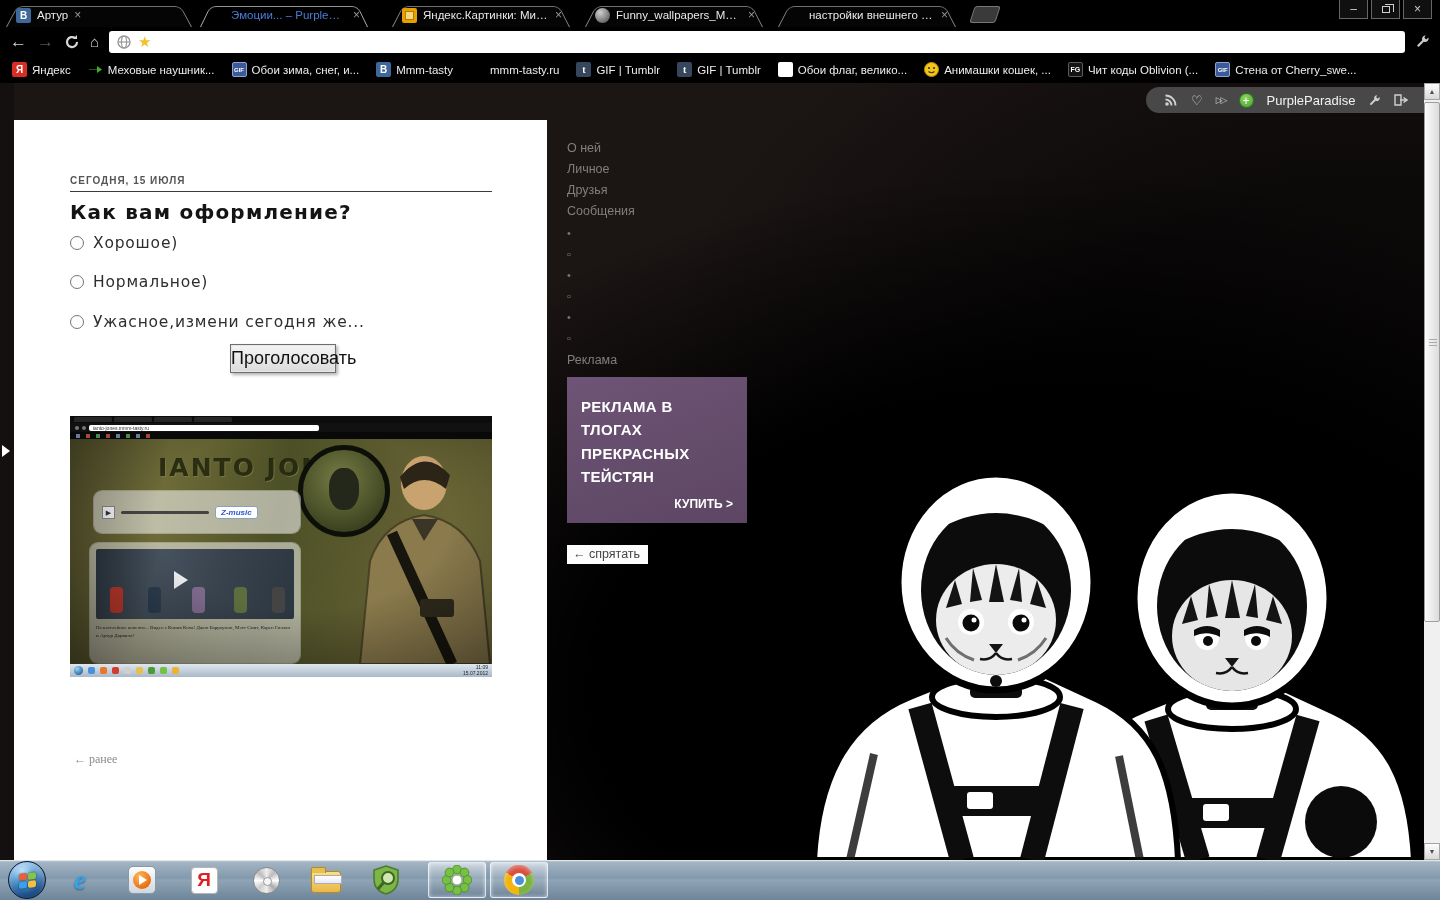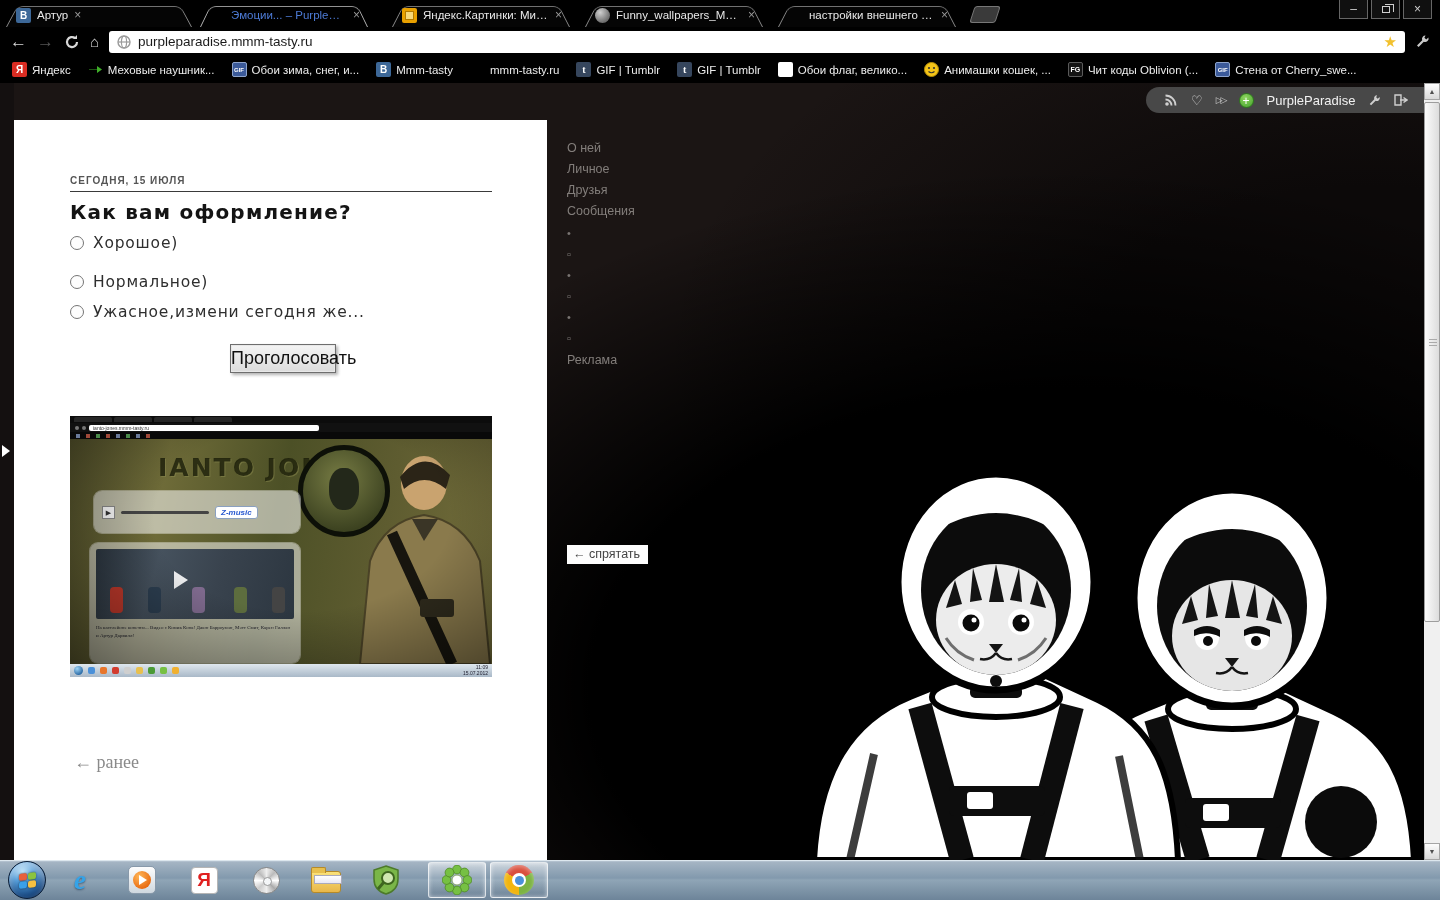--- a/index.html
+++ b/index.html
@@ -99,21 +99,21 @@
   
   #panel { position:absolute; left:14px; top:37px; width:533px; height:847px; background:#fff; }
   #dateheader { position:absolute; left:56px; top:55px; width:422px; font-size:10px; letter-spacing:1px;
                 color:#555; padding-bottom:5px; border-bottom:1px solid #3a3a3a; font-weight:bold; }
   #polltitle { position:absolute; left:56px; top:80px; font-size:20px; color:#141414;
                letter-spacing:1.2px; font-weight:600; font-family:"DejaVu Sans", sans-serif; }
   .pollopt { position:absolute; left:56px; display:flex; align-items:center; gap:9px; }
   .radio { width:14px; height:14px; border:1px solid #757575; border-radius:50%; background:#fdfdfd; }
   .pollopt span.lbl { font-size:15.5px; color:#2e2e2e; letter-spacing:0.8px;
                       font-family:"DejaVu Sans", sans-serif; }
-  #opt0 { top:114px; } #opt1 { top:153px; } #opt2 { top:183px; }
+  #opt0 { top:114px; } #opt1 { top:153px; } #opt2 { top:193px; }
   #votebtn { position:absolute; left:216px; top:224px; width:106px; height:29px;
              background:linear-gradient(#f4f4f4,#dcdcdc); border:1px solid #6e6e6e;
              box-shadow:inset 0 0 0 1px #e8e8e8, 2px 2px 3px rgba(0,0,0,.3);
              font-size:18px; color:#111; font-family:"Liberation Sans", sans-serif; }
 
   
   #shot { position:absolute; left:56px; top:296px; width:422px; height:261px; background:#000; overflow:hidden; }
   .shot-bar1 { height:7px; background:#0c0c0c; display:flex; gap:2px; padding:1px 4px 0; }
   .shot-bar1 i { width:38px; height:5px; background:#262626; border-radius:2px 2px 0 0; }
   .shot-bar2 { height:9px; background:#111; display:flex; align-items:center; gap:3px; padding:0 5px; }
@@ -159,21 +159,21 @@
                   align-items:center; gap:5px; padding:0 4px; }
   .shot-taskbar .orb { width:9px; height:9px; border-radius:50%;
                   background:radial-gradient(circle at 35% 30%, #9fd4f5, #2f6faa 70%); }
   .shot-taskbar i { width:7px; height:7px; border-radius:2px; display:block; }
   .shot-tray { margin-left:auto; font-size:5px; color:#223; line-height:1.1; text-align:right; }
 
   #caption { position:absolute; left:56px; top:565px; font-family:"Liberation Serif", serif;
              font-size:17px; color:#3a3a3a; }
   #caption::first-letter { font-size:27px; }
   #earlier { position:absolute; left:60px; top:632px; font-family:"Liberation Serif", serif;
-             font-size:18px; color:#8a8a8a; }
+             font-size:12px; color:#8a8a8a; }
 
   
   .sblink { position:absolute; left:567px; font-size:12.5px; color:#837e7b; }
   .sbbullet { position:absolute; left:567px; font-size:11px; color:#7a7573; }
   #adbox { position:absolute; left:567px; top:294px; width:180px; height:146px;
            background:linear-gradient(160deg,#6e5476 0%,#634b6a 60%,#5d4663 100%); }
   #adtitle { position:absolute; left:14px; top:18px; width:150px; font-size:15px; font-weight:bold;
              color:#fff; line-height:1.55; letter-spacing:0.3px; }
   #adcta { position:absolute; right:14px; bottom:12px; font-size:12px; font-weight:bold; color:#fff; }
   #hidechip { position:absolute; left:567px; top:462px; background:#fdfdfd; color:#444;
@@ -298,21 +298,20 @@
           <path d="M13 1v4h-4z" fill="#d8d8d8"></path>
         </svg>
     </span>
     <span class="navbtn" style="font-size:15px;">⌂</span>
     <div id="addressbar">
       <svg width="14" height="14" viewBox="0 0 14 14">
           <circle cx="7" cy="7" r="6" fill="none" stroke="#9a9a9a" stroke-width="1.4"></circle>
           <ellipse cx="7" cy="7" rx="2.6" ry="6" fill="none" stroke="#9a9a9a" stroke-width="1.2"></ellipse>
           <path d="M1 7h12" stroke="#9a9a9a" stroke-width="1.2"></path>
         </svg>
-      <span class="url">purpleparadise.mmm-tasty.ru</span>
       <span class="star">★</span>
     </div>
     <span>
       <svg width="15" height="15" viewBox="0 0 15 15">
           <path d="M10.5 1.5a3.5 3.5 0 0 0-3.3 4.7L2 11.4 3.6 13l5.2-5.2a3.5 3.5 0 0 0 4.6-4.4l-2.2 2.2-1.8-1.8z" fill="#c9c9c9"></path>
         </svg>
     </span>
   </div>
 
   <div id="bookmarksbar">
@@ -508,20 +507,24 @@
   <span class="sblink" style="top:100px;">Друзья</span>
   <span class="sblink" style="top:121px;">Сообщения</span>
   <span class="sbbullet" style="top:144px;">•</span>
   <span class="sbbullet" style="top:165px;">▫</span>
   <span class="sbbullet" style="top:186px;">•</span>
   <span class="sbbullet" style="top:207px;">▫</span>
   <span class="sbbullet" style="top:228px;">•</span>
   <span class="sbbullet" style="top:249px;">▫</span>
   <span class="sblink" style="top:270px;">Реклама</span>
 
+  <div id="adbox">
+    <div id="adtitle">РЕКЛАМА В ТЛОГАХ ПРЕКРАСНЫХ ТЕЙСТЯН</div>
+    <div id="adcta">КУПИТЬ &gt;</div>
+  </div>
   <div id="hidechip">← спрятать</div>
 
   <svg id="cats" viewBox="0 0 700 430">
     <defs>
       <clipPath id="visL">
           <ellipse cx="272" cy="160" rx="75" ry="85"></ellipse>
         </clipPath>
       <clipPath id="visR">
           <ellipse cx="508" cy="176" rx="75" ry="85"></ellipse>
         </clipPath>

